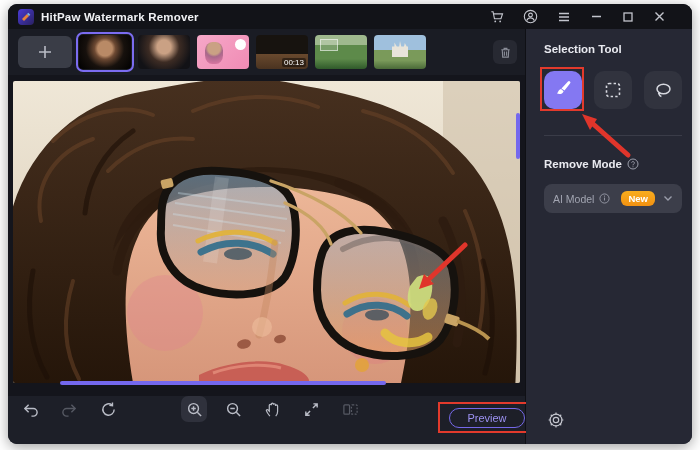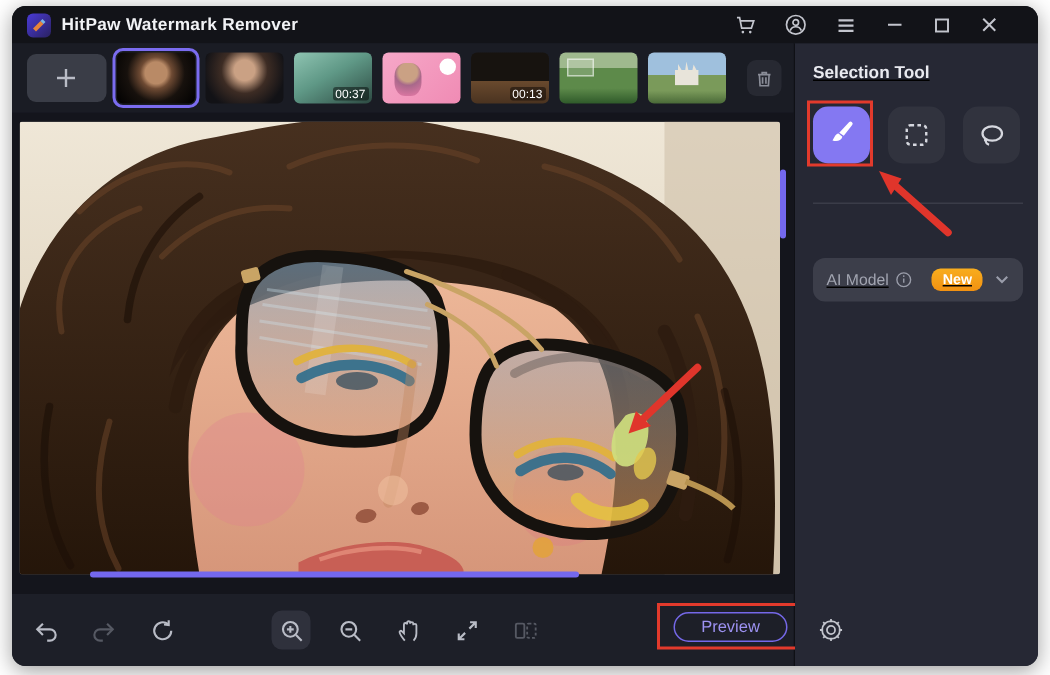--- a/index.html
+++ b/index.html
@@ -57,37 +57,37 @@
   
   .canvas { flex:1; background:#14151c; position:relative; min-height:0; }
   .photo { position:absolute; left:5px; top:6px; width:507px; height:302px;
            border-radius:2px; overflow:hidden; }
   .vscroll { position:absolute; right:5px; top:38px; width:4px; height:46px;
              background:#7468ee; border-radius:2px; }
   .hscroll { position:absolute; left:52px; bottom:11px; width:326px; height:4px;
              background:#7468ee; border-radius:2px; }
 
   
-  .toolbar { height:48px; background:#1d1f28; display:flex; align-items:center;
+  .toolbar { height:48px; background:#1d1f28; display:flex; align-items:flex-start;
              padding-left:9px; gap:13px; flex:0 0 auto; position:relative; }
   .tbtn { width:26px; height:26px; border-radius:7px; display:flex; align-items:center;
           justify-content:center; cursor:pointer; color:#b9bcc6; }
   .tbtn svg { stroke:currentColor; display:block; }
   .tbtn.active { background:#2f313c; }
   .tbtn.disabled { color:#565963; cursor:default; }
   .tool-gap { width:34px; }
   .preview-box { position:absolute; left:430px; top:6px; width:98px; height:31px;
                  border:2px solid #e23a2c; display:flex; align-items:center; justify-content:center; }
   .preview-btn { border:1px solid #7568e8; color:#9d92f2; background:transparent;
                  font-size:11px; border-radius:11px; padding:3px 17px; cursor:pointer;
                  font-family:"Liberation Sans",sans-serif; }
 
   
   .panel { flex:1; background:#262834; position:relative; display:flex; flex-direction:column;
-           padding:14px 10px 12px 12px;text-decoration:underline; }
+           padding:14px 10px 12px 18px; }
   .sec-head { color:#e9eaf0; font-size:11.5px; font-weight:bold; display:flex;
               align-items:center; gap:5px; }
   .tools-row { display:flex; gap:12px; margin:16px 0 0 0; position:relative; }
   .tool-btn { width:38px; height:38px; border-radius:10px; background:#31333e;
               display:flex; align-items:center; justify-content:center; cursor:pointer;
               color:#d6d8df; }
   .tool-btn.active { background:#8478F2; color:#fff; }
   .tool-btn svg { display:block; }
   .sel-annotation-box { position:absolute; left:-4px; top:-4px; width:44px; height:44px;
                         border:2px solid #e23a2c; pointer-events:none; }
@@ -164,23 +164,20 @@
     <div class="left">
 
       <div class="filmstrip">
         <div class="add-btn">
           <svg width="16" height="16" viewBox="0 0 16 16" stroke="#b9bcc6" stroke-width="1.6">
             <path d="M8 2 v12 M2 8 h12"></path>
           </svg>
         </div>
         <div class="thumb t1 selected"></div>
         <div class="thumb t2"></div>
-        <div class="thumb t3">
-          <span class="dur">00:37</span>
-        </div>
         <div class="thumb t4">
           <span class="fig"></span>
           <span class="badge"></span>
         </div>
         <div class="thumb t5">
           <span class="dur">00:13</span>
         </div>
         <div class="thumb t6">
           <span class="wm"></span>
         </div>
@@ -394,20 +391,28 @@
         </div>
       </div>
 
       <svg class="panel-arrow" width="162" height="160" viewBox="0 0 162 160">
         <path d="M102 126 L66 94" stroke="#e0352b" stroke-width="5" stroke-linecap="round"></path>
         <polygon points="56,85 71,90 64,101" fill="#e0352b"></polygon>
       </svg>
 
       <div class="divider"></div>
 
+      <div class="sec-head">
+        <span>Remove Mode</span>
+        <svg width="12" height="12" viewBox="0 0 12 12" fill="none" stroke="#9a9daa" stroke-width="1">
+          <circle cx="6" cy="6" r="5"></circle>
+          <path d="M4.6 4.6 a1.4 1.4 0 1 1 2 1.6 c-.5.3-.6.6-.6 1.1"></path>
+          <circle cx="6" cy="8.7" r=".55" fill="#9a9daa" stroke="none"></circle>
+        </svg>
+      </div>
 
       <div class="mode-row">
         <span class="mode-label">
           <span>AI Model</span>
           <svg width="11" height="11" viewBox="0 0 12 12" fill="none" stroke="#9a9daa" stroke-width="1">
             <circle cx="6" cy="6" r="5"></circle>
               <path d="M6 5 v3.2"></path>
               <circle cx="6" cy="3.4" r=".6" fill="#9a9daa" stroke="none"></circle>
           </svg>
         </span>

